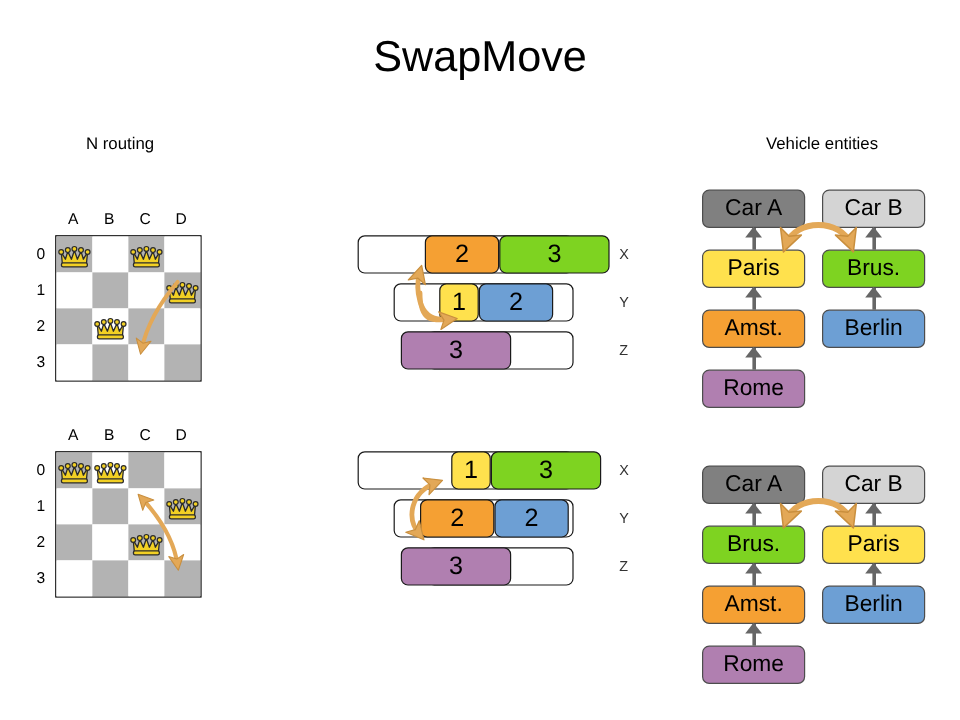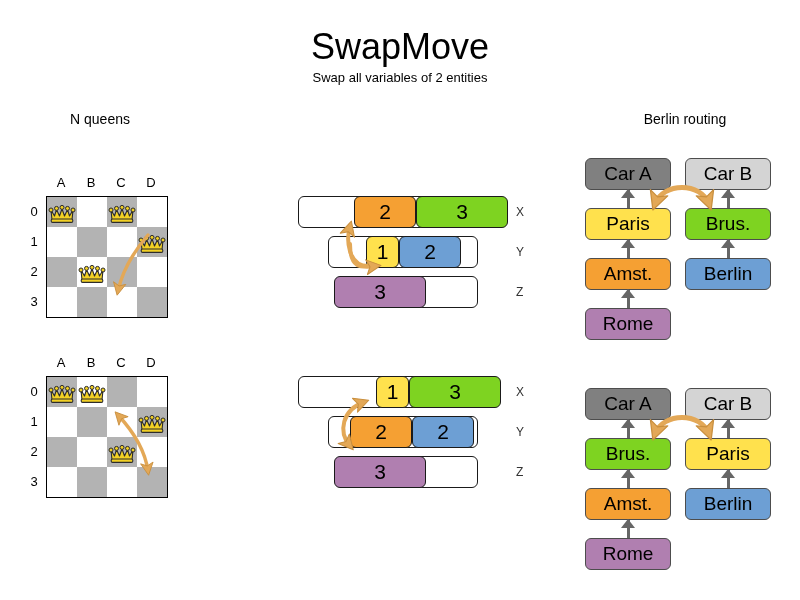--- a/index.html
+++ b/index.html
@@ -87,25 +87,24 @@
 
   .swoosh{position:absolute;pointer-events:none;}
   .swoosh svg{display:block;overflow:visible;}
 </style>
 </head>
 <body>
 
 <div class="root">
 
   <div id="title">SwapMove</div>
-  <div id="subtitle">Swap all variables of 2 entities</div>
-
-  <div class="col-head" id="head-queens">N queens</div>
+
+  <div class="col-head" id="head-queens">N routing</div>
   <div class="col-head" id="head-vrp">
-    <div>Berlin routing</div>
+    <div>Vehicle entities</div>
   </div>
 
   <div class="board-wrap" id="queens-before" style="left:20px;top:175px;width:170px;height:150px;">
       <div class="file-lab" style="left: 26px;">A</div>
       <div class="file-lab" style="left: 56px;">B</div>
       <div class="file-lab" style="left: 86px;">C</div>
       <div class="file-lab" style="left: 116px;">D</div>
       <div class="rank-lab" style="top: 21px;">0</div>
       <div class="rank-lab" style="top: 51px;">1</div>
       <div class="rank-lab" style="top: 81px;">2</div>

